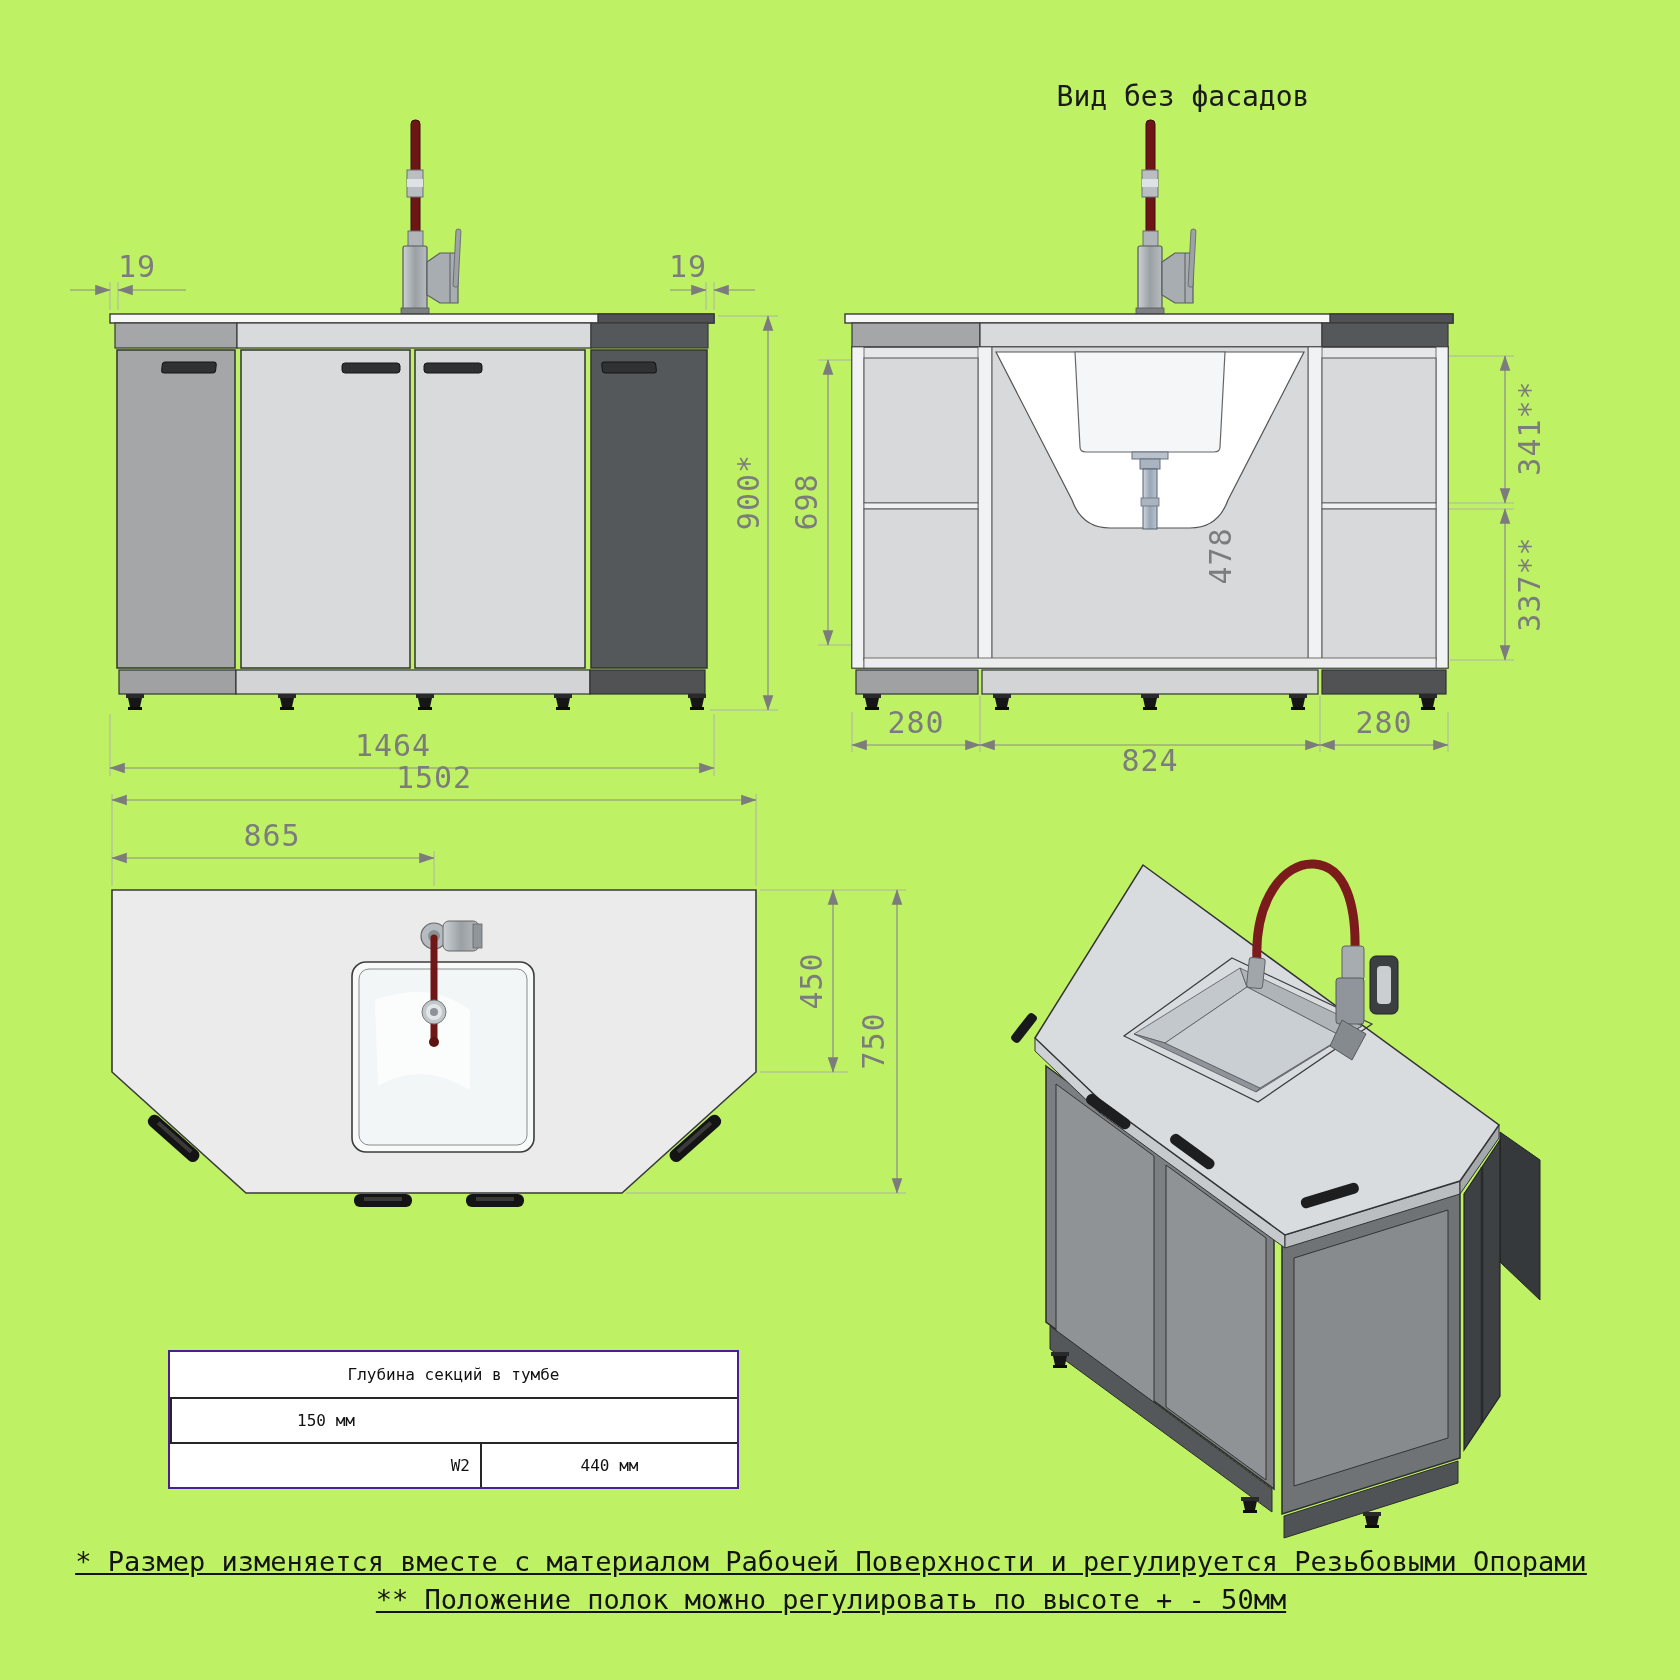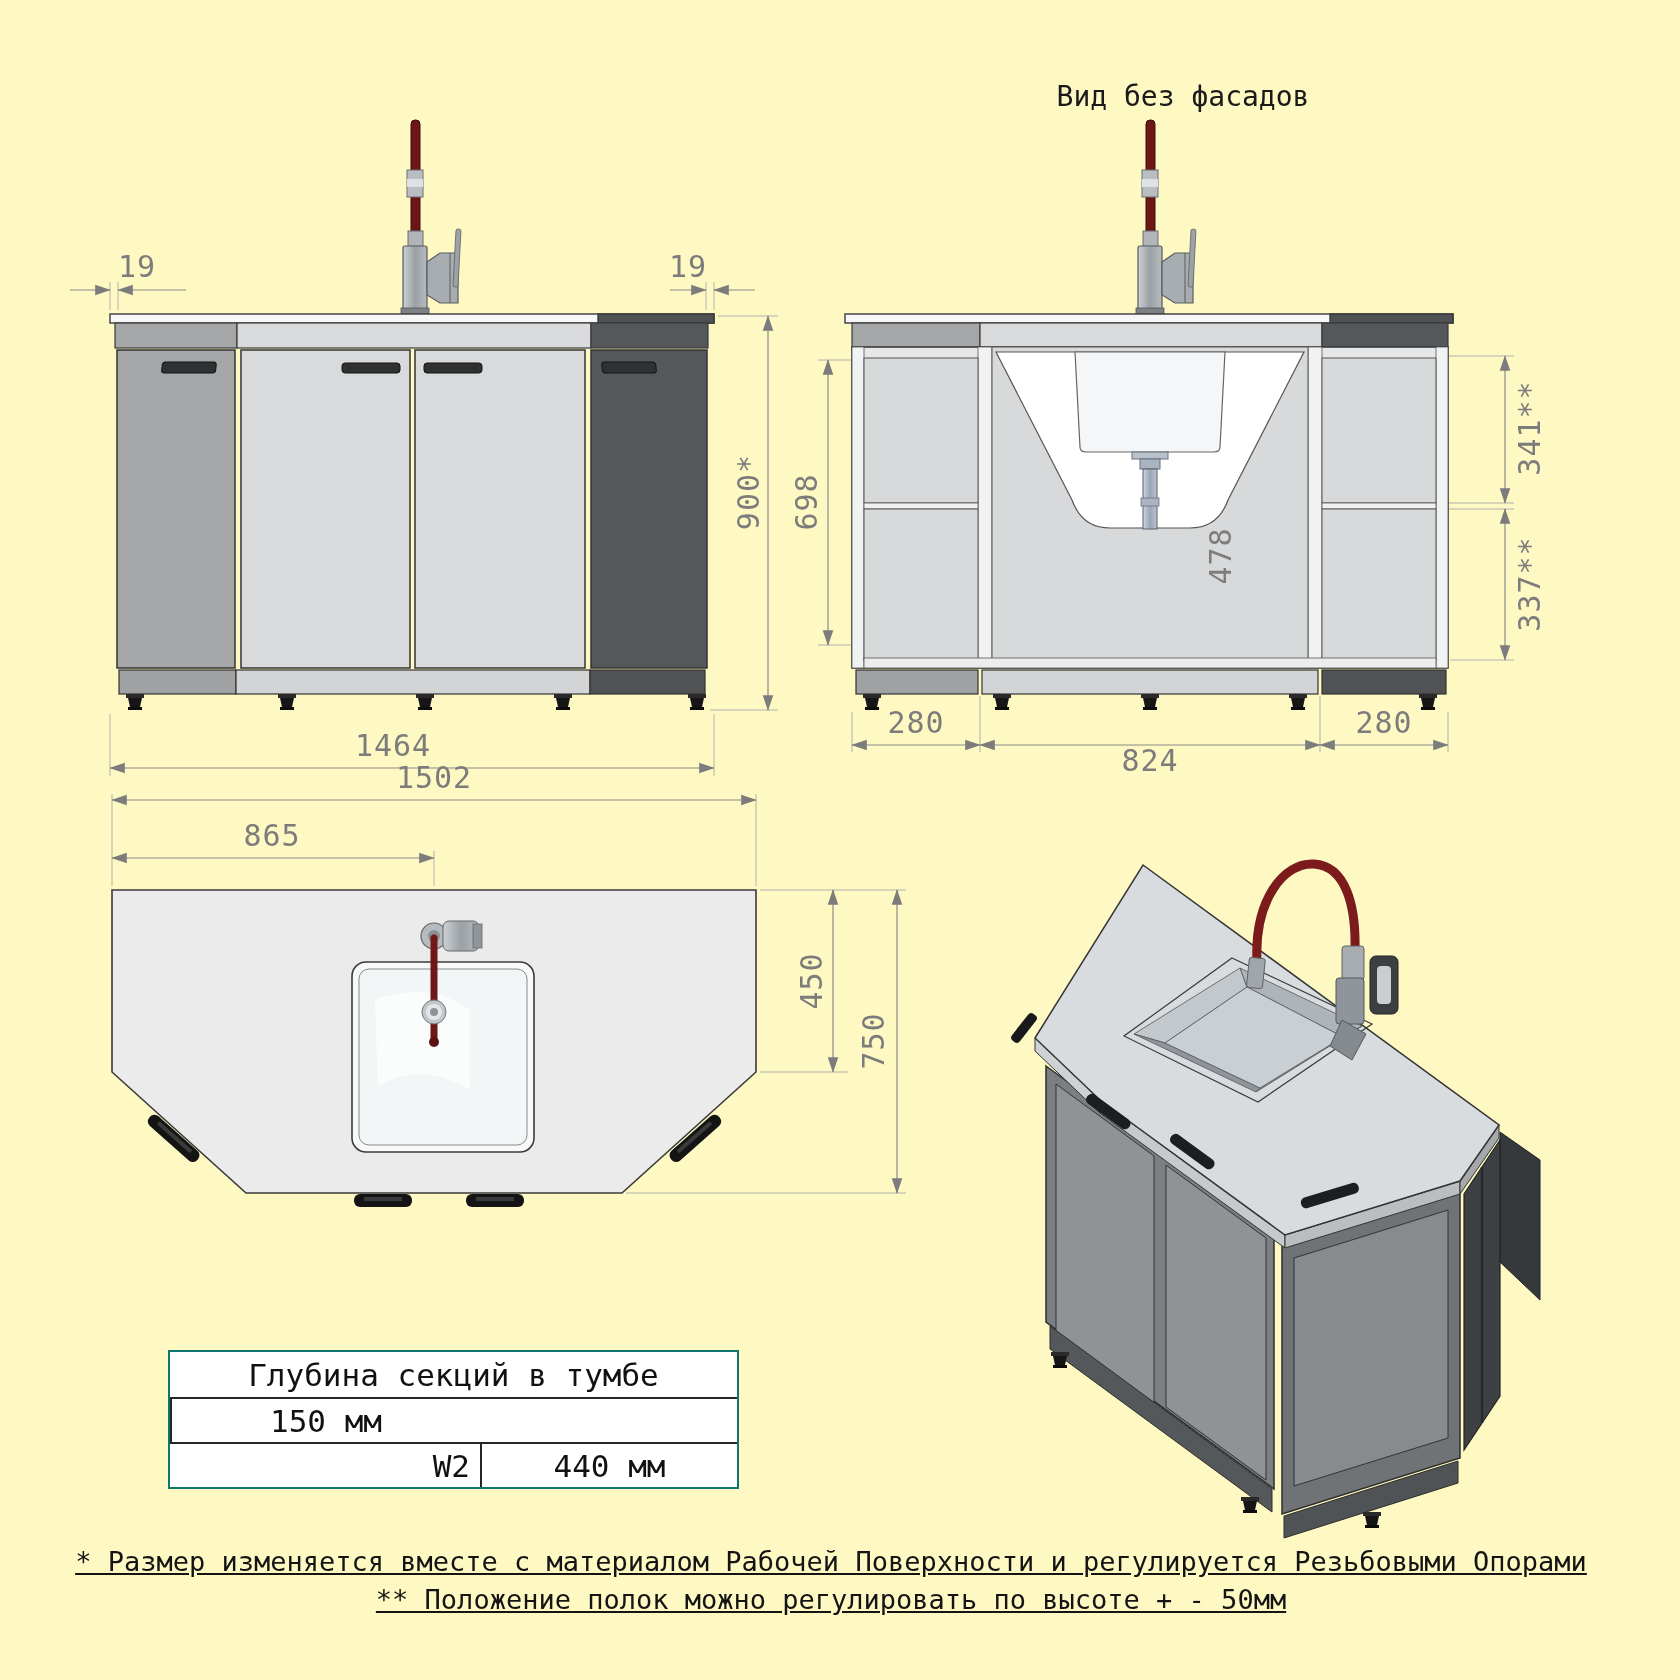--- a/index.html
+++ b/index.html
@@ -1,26 +1,26 @@
 <!DOCTYPE html>
 <html><head>
 <meta charset="utf-8">
 <style>
   html,body{margin:0;padding:0;background:#fff;}
-  .stage{position:relative;width:1680px;height:1680px;background:#fef9c3;overflow:hidden;
+  .stage{position:relative;width:1680px;height:1680px;background:#bef264;overflow:hidden;
          font-family:"DejaVu Sans Mono",monospace;}
   svg{position:absolute;left:0;top:0;}
   .lbl{position:absolute;white-space:nowrap;transform:translate(-50%,-50%);}
   .dim{color:#7c7c7c;font-size:30px;letter-spacing:1px;}
   .dim.rot{transform:translate(-50%,-50%) rotate(-90deg);}
   .viewtitle{color:#1a1a1a;font-size:28px;}
   .footnote{position:absolute;transform:translateX(-50%);white-space:nowrap;
             color:#141414;font-size:27px;text-decoration:underline;}
   .spec-table{position:absolute;left:168px;top:1350px;width:567px;background:#fff;
-              border:2px solid #0f766e;color:#111;font-size:31px;}
+              border:2px solid #4c1d95;color:#111;font-size:16px;}
   .spec-table .tr{height:45px;box-sizing:border-box;}
   .spec-table .th{display:flex;align-items:center;justify-content:center;}
   .spec-table .row{display:grid;grid-template-columns:310px 1fr;border-top:2px solid #262626;}
   .spec-table .cl{display:flex;align-items:center;padding:0 10px 0 14px;box-sizing:border-box;}
   .spec-table .code{margin-left:auto;}
   .spec-table .cv{display:flex;align-items:center;justify-content:center;border-left:2px solid #262626;}
 </style>
 </head>
 <body>
 

